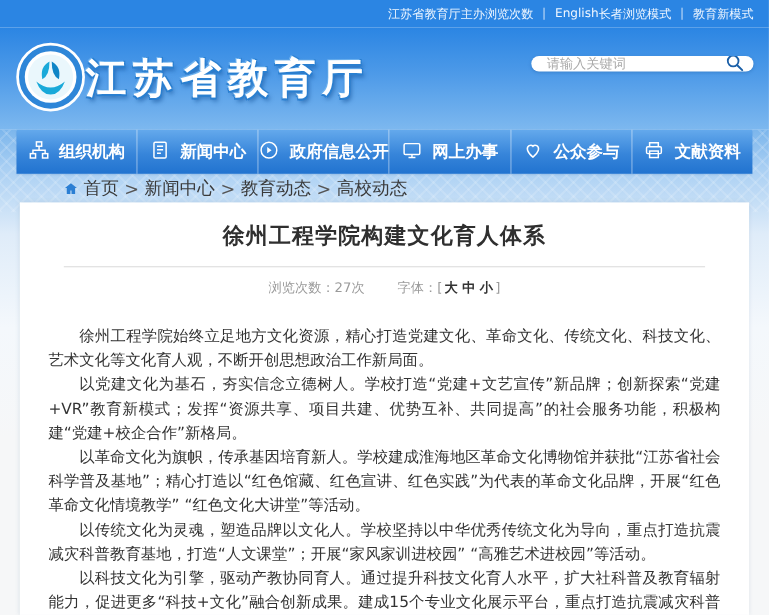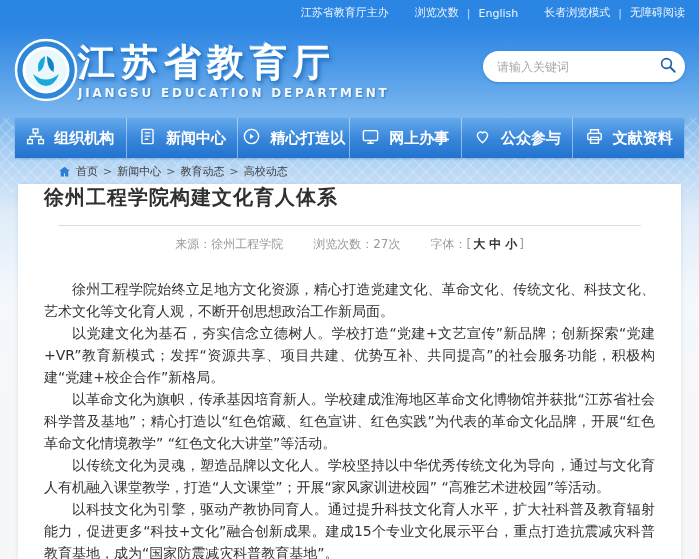--- a/index.html
+++ b/index.html
@@ -12,40 +12,40 @@
       repeating-linear-gradient(-45deg, rgba(255,255,255,.10) 0 2px, transparent 2px 9px);
   }
 
   
   .topbar {
     height:25px; background:#2b85e3;
     display:flex; align-items:center; justify-content:flex-end;
     padding-right:14px; font-size:11px; color:#eef6ff;
   }
   .topbar .tlink { cursor:pointer; white-space:nowrap; }
-  .topbar .grp { display:flex; align-items:flex-end; gap:8px; margin-left:26px; }
+  .topbar .grp { display:flex; align-items:flex-start; gap:8px; }
   .topbar .pipe { color:rgba(255,255,255,.7); }
 
   
   .header {
     height:93px; position:relative;
     background:linear-gradient(180deg,#2b85e3 0%,#4d9ae8 45%,#7db8ef 100%);
   }
   .logo { position:absolute; left:14px; top:13px; display:flex; align-items:center; }
   .site-name {
     font-size:37px; font-weight:bold; color:#ffffff; letter-spacing:6px; line-height:1.05;
     text-shadow:1px 1px 0 #2a7fd0,-1px -1px 0 #6db1ee,1px -1px 0 #2a7fd0,-1px 1px 0 #2a7fd0,2px 3px 4px rgba(10,70,140,.55);
     white-space:nowrap;
   }
   .site-name-en {
     font-size:12px; color:#f2f9ff; letter-spacing:2.8px; margin-top:3px; font-weight:bold;
     text-shadow:1px 1px 2px rgba(10,70,140,.5); white-space:nowrap;
   }
   .search {
-    position:absolute; right:14px; top:26px; width:202px; height:31px;
+    position:absolute; right:14px; top:26px; width:202px; height:14px;
     background:#ffffff; border-radius:16px; display:flex; align-items:center; overflow:hidden;
     box-shadow:0 1px 3px rgba(20,80,150,.35);
   }
   .search input {
     flex:1; border:none; outline:none; background:transparent;
     padding:0 4px 0 14px; font-size:12px; color:#333;
     font-family:"DejaVu Sans","Liberation Sans",sans-serif;
   }
   .search input::placeholder { color:#a9a9a9; }
   .search-btn { width:36px; height:30px; display:flex; align-items:center; justify-content:center; cursor:pointer; background:none; border:none; }
@@ -70,33 +70,33 @@
   .nav-item {
     flex:1; display:flex; align-items:center; justify-content:center; gap:9px;
     color:#ffffff; font-size:15px; font-weight:bold; cursor:pointer;
     border-right:1px solid rgba(255,255,255,.45); white-space:nowrap;
   }
   .nav-item:last-child { border-right:none; }
   .nav-item svg { flex:none; }
 
   .breadcrumb {
     position:relative; z-index:1; height:26px; display:flex; align-items:center;
-    padding-left:58px; font-size:11px; color:#3a3a3a; gap:5px;
+    padding-left:58px; font-size:16px; color:#3a3a3a; gap:5px;
   }
   .breadcrumb .crumb { cursor:pointer; white-space:nowrap; }
   .breadcrumb .bc-sep { color:#555; }
 
   .content {
     position:relative; z-index:1; margin:0 18px; height:375px;
     background:#ffffff; padding:0 26px; overflow:hidden;
     box-shadow:0 0 4px rgba(120,150,180,.25);
   }
   .article-title {
-    font-size:20px; font-weight:bold; color:#2f2f2f;
-    letter-spacing:1px;
+    text-align:center; font-size:20px; font-weight:bold; color:#2f2f2f;
+    padding-top:17px; letter-spacing:1px;
   }
   .title-sep { border-bottom:1px solid #dcdcdc; margin:14px 14px 0; }
   .meta {
     display:flex; justify-content:center; align-items:center; gap:30px;
     padding-top:10px; font-size:12px; color:#9a9a9a; white-space:nowrap;
   }
   .meta .font-ctrl { color:#9a9a9a; }
   .meta .fsize { color:#333; font-weight:bold; cursor:pointer; margin:0 2px; }
   .article-body { margin-top:25px; font-size:14px; color:#333; line-height:22px; text-align:justify; }
   .article-body p { text-indent:2em; margin:0; }
@@ -109,39 +109,38 @@
     <span class="tlink">江苏省教育厅主办</span>
   </span>
   <span class="grp">
     <span class="tlink">浏览次数</span>
     <span class="pipe">|</span>
     <span class="tlink">English</span>
   </span>
   <span class="grp">
     <span class="tlink">长者浏览模式</span>
     <span class="pipe">|</span>
-    <span class="tlink">无障碍阅读</span>
+    <span class="tlink">教育新模式</span>
   </span>
 </div>
 
 <div class="header pattern-bg">
   <div class="logo">
     <span>
       <svg width="64" height="64" viewBox="0 0 64 64">
         <circle cx="32" cy="32" r="30" fill="#2e86d8" stroke="#ffffff" stroke-width="2.5"></circle>
         <circle cx="32" cy="32" r="23.5" fill="#ffffff"></circle>
         <circle cx="32" cy="32" r="20.5" fill="#eaf7fc"></circle>
         <path d="M19 36 q13 11 26 0 q-4.5 12 -13 12 q-8.5 0 -13 -12z" fill="#19a9d9"></path>
         <path d="M31 18 q-9 5 -6.5 16 q6.5 -3 6.5 -16z" fill="#19a9d9"></path>
         <path d="M33 18 q9 5 6.5 16 q-6.5 -3 -6.5 -16z" fill="#0f85c6"></path>
       </svg>
     </span>
     <div>
       <div class="site-name">江苏省教育厅</div>
-      <div class="site-name-en">JIANGSU EDUCATION DEPARTMENT</div>
     </div>
   </div>
   <div class="search">
     <input type="text" placeholder="请输入关键词" style="">
     <button class="search-btn">
       <span>
         <svg width="18" height="18" viewBox="0 0 24 24" fill="none">
           <circle cx="10" cy="10" r="6.5" stroke="#1a5fa8" stroke-width="2.2"></circle>
           <path d="M15 15 L21 21" stroke="#1a5fa8" stroke-width="2.4" stroke-linecap="round"></path>
         </svg>
@@ -173,21 +172,21 @@
       </span>
       <span>新闻中心</span>
     </div>
     <div class="nav-item">
       <span>
         <svg width="19" height="19" viewBox="0 0 24 24" fill="none" stroke="#fff" stroke-width="1.7">
           <circle cx="12" cy="12" r="9"></circle>
           <path d="M10 8.5 L15 12 L10 15.5 Z" fill="#fff" stroke="none"></path>
         </svg>
       </span>
-      <span>精心打造以</span>
+      <span>政府信息公开</span>
     </div>
     <div class="nav-item">
       <span>
         <svg width="19" height="19" viewBox="0 0 24 24" fill="none" stroke="#fff" stroke-width="1.7">
           <rect x="3" y="4.5" width="18" height="12.5" rx="1.5"></rect>
           <path d="M12 17 v3.5 M8 20.5 h8"></path>
         </svg>
       </span>
       <span>网上办事</span>
     </div>
@@ -225,32 +224,29 @@
     <span class="bc-sep">&gt;</span>
     <span class="crumb">高校动态</span>
   </div>
 
   <div class="content">
     <div class="article-title">徐州工程学院构建文化育人体系</div>
     <div class="title-sep"></div>
 
     <div class="meta">
       <span>
-        <span>来源：</span><span>徐州工程学院</span>
-      </span>
-      <span>
         <span>浏览次数：</span><span>27次</span>
       </span>
       <span class="font-ctrl">
         <span>字体：</span><span>[</span><span class="fsize">大</span><span class="fsize">中</span><span class="fsize">小</span><span>]</span>
       </span>
     </div>
 
     <div class="article-body">
       <p>徐州工程学院始终立足地方文化资源，精心打造党建文化、革命文化、传统文化、科技文化、艺术文化等文化育人观，不断开创思想政治工作新局面。</p>
       <p>以党建文化为基石，夯实信念立德树人。学校打造“党建+文艺宣传”新品牌；创新探索“党建+VR”教育新模式；发挥“资源共享、项目共建、优势互补、共同提高”的社会服务功能，积极构建“党建+校企合作”新格局。</p>
       <p>以革命文化为旗帜，传承基因培育新人。学校建成淮海地区革命文化博物馆并获批“江苏省社会科学普及基地”；精心打造以“红色馆藏、红色宣讲、红色实践”为代表的革命文化品牌，开展“红色革命文化情境教学” “红色文化大讲堂”等活动。</p>
-      <p>以传统文化为灵魂，塑造品牌以文化人。学校坚持以中华优秀传统文化为导向，通过与文化育人有机融入课堂教学，打造“人文课堂”；开展“家风家训进校园” “高雅艺术进校园”等活动。</p>
+      <p>以传统文化为灵魂，塑造品牌以文化人。学校坚持以中华优秀传统文化为导向，重点打造抗震减灾科普教育基地，打造“人文课堂”；开展“家风家训进校园” “高雅艺术进校园”等活动。</p>
       <p>以科技文化为引擎，驱动产教协同育人。通过提升科技文化育人水平，扩大社科普及教育辐射能力，促进更多“科技+文化”融合创新成果。建成15个专业文化展示平台，重点打造抗震减灾科普教育基地，成为“国家防震减灾科普教育基地”。</p>
 
     </div>
   </div>
 </div>
 
 </body></html>

